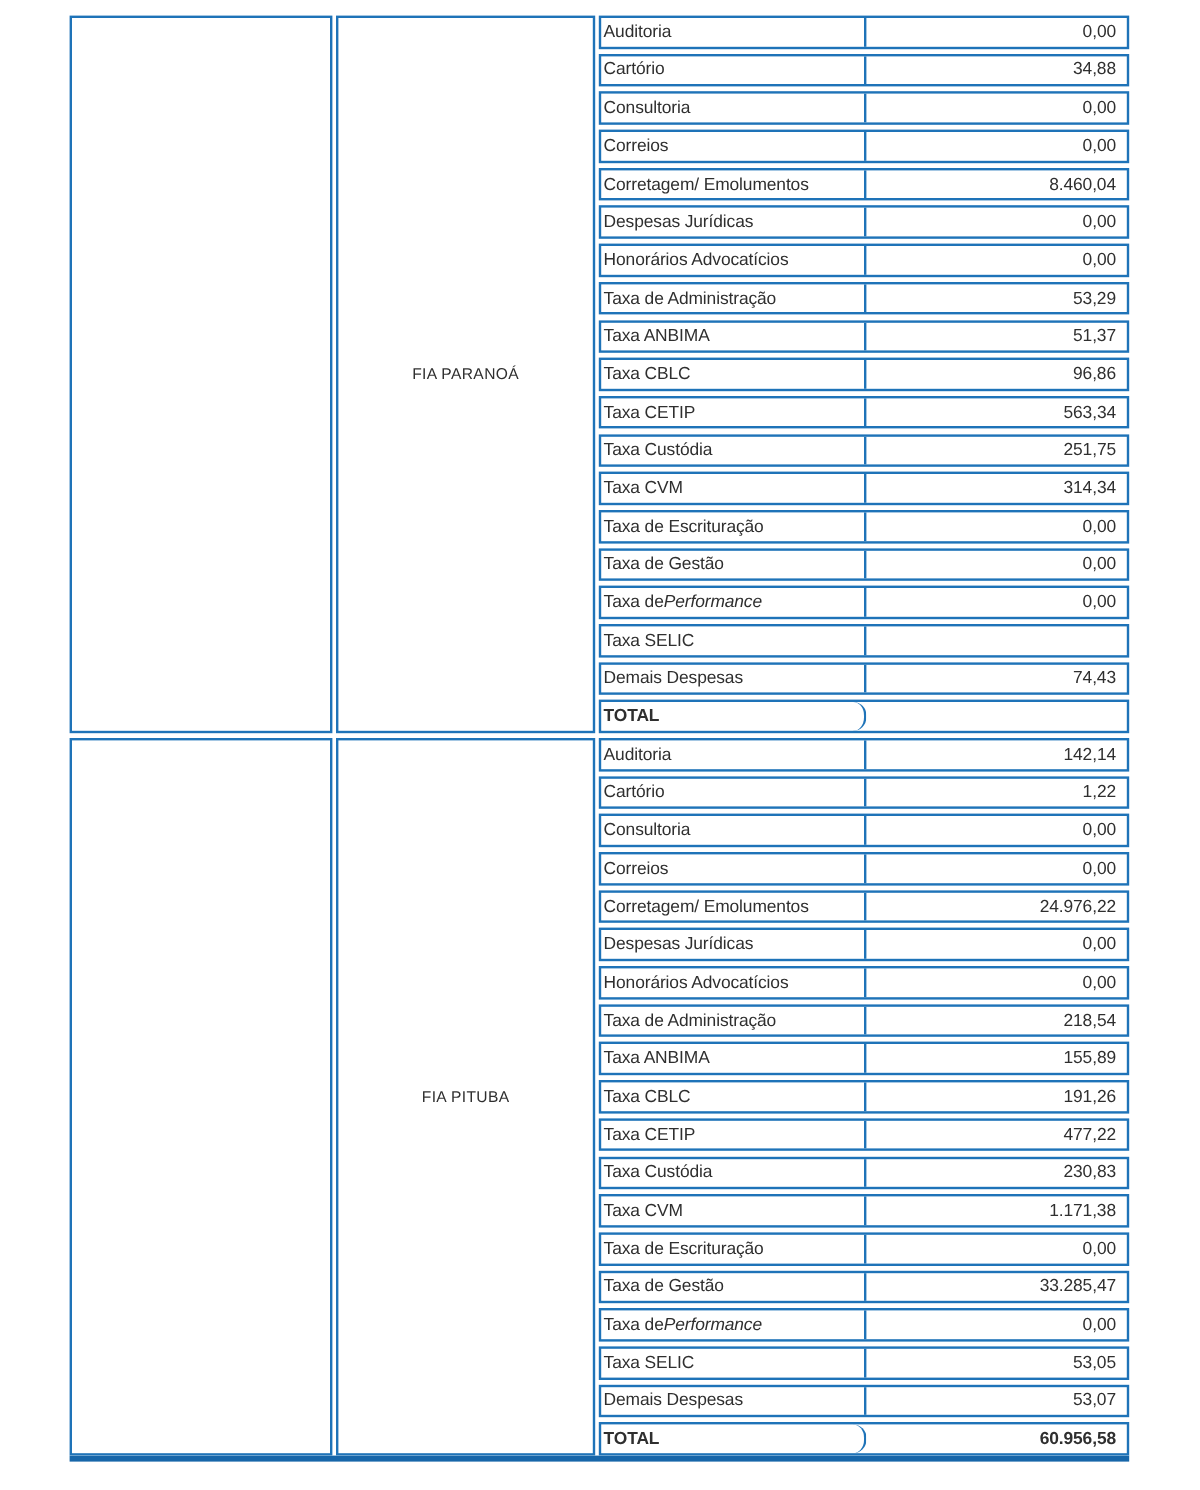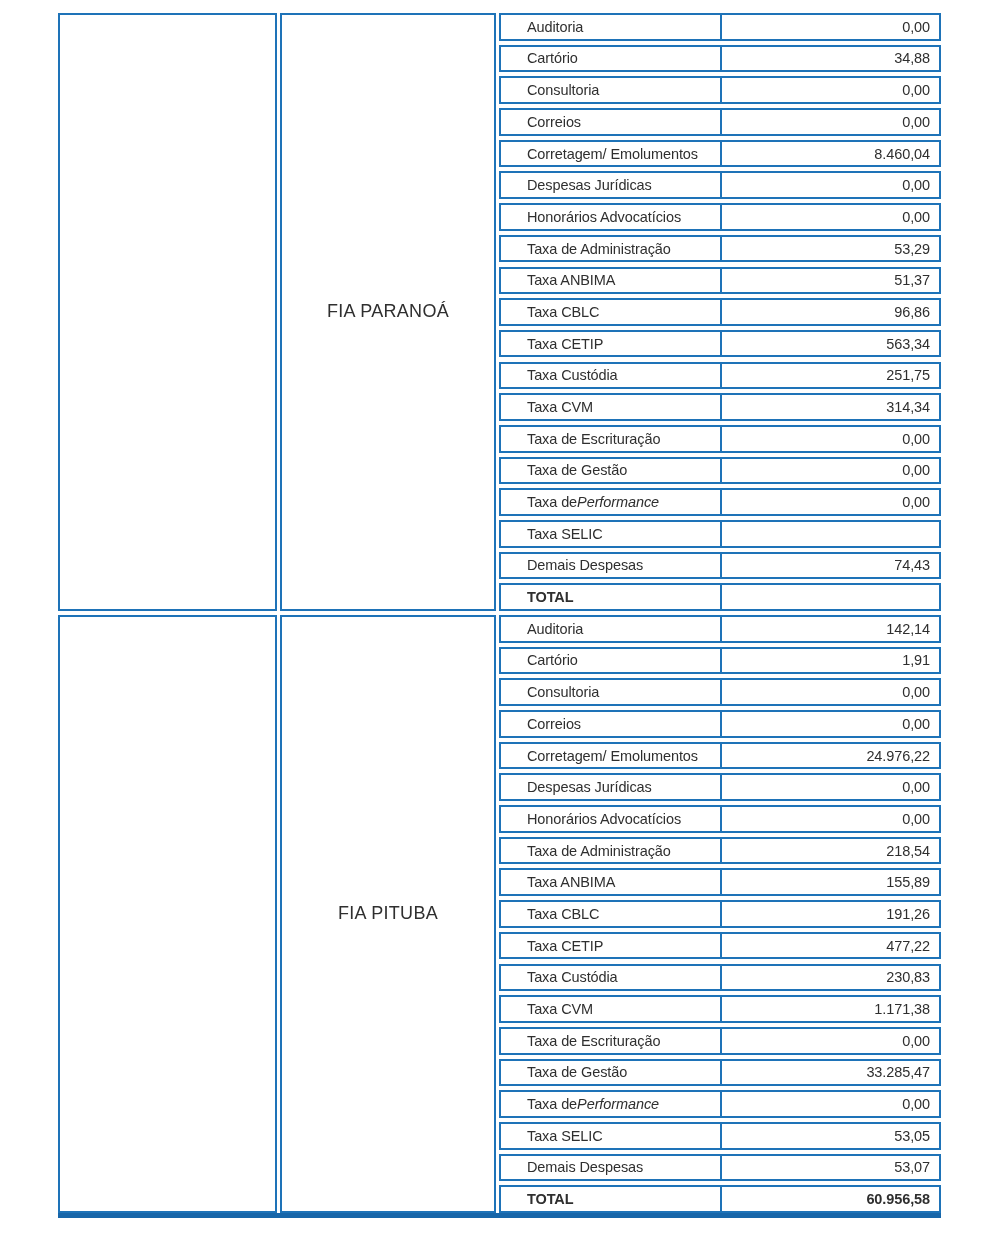--- a/index.html
+++ b/index.html
@@ -14,32 +14,32 @@
     position:absolute;left:58px;top:13px;width:883px;
     border-bottom:5px solid var(--blue-dark);
   }
   .section{display:flex;align-items:stretch;margin-bottom:4px;}
   .section:last-child{margin-bottom:0;}
   .colbox{border:2px solid var(--blue);background:#fff;}
   .col-empty{width:219px;margin-right:3px;}
   .col-fund{
     width:216px;margin-right:3px;
     display:flex;align-items:center;justify-content:center;
-    font-size:18px;letter-spacing:0.3px;
+    font-size:13px;letter-spacing:0.3px;
   }
   .rows{width:442px;display:flex;flex-direction:column;}
   .row{
     display:flex;align-items:stretch;height:27.6px;
     border:2px solid var(--blue);background:#fff;margin-bottom:4.1px;
   }
   .row:last-child{margin-bottom:0;}
   .cell{display:flex;align-items:center;font-size:14.5px;letter-spacing:-0.1px;}
-  .cell.label{flex:0 0 221px;border-right:2px solid var(--blue);padding-left:26px;}
+  .cell.label{flex:0 0 221px;border-right:2px solid var(--blue);padding-left:2px;}
   .cell.value{flex:1;justify-content:flex-end;padding-right:9px;}
-  .row.total .cell{font-weight:bold;}
+  .row.total .cell{font-weight:bold;border-radius:11px;}
 </style>
 </head>
 <body>
 
 <div class="table-wrap">
 
   <div class="section">
     <div class="colbox col-empty"></div>
     <div class="colbox col-fund">FIA PARANOÁ</div>
     <div class="rows">
@@ -123,21 +123,21 @@
   <div class="section">
     <div class="colbox col-empty"></div>
     <div class="colbox col-fund">FIA PITUBA</div>
     <div class="rows">
         <div class="row">
           <div class="cell label">Auditoria</div>
           <div class="cell value">142,14</div>
         </div>
         <div class="row">
           <div class="cell label">Cartório</div>
-          <div class="cell value">1,91</div>
+          <div class="cell value">1,22</div>
         </div>
         <div class="row">
           <div class="cell label">Consultoria</div>
           <div class="cell value">0,00</div>
         </div>
         <div class="row">
           <div class="cell label">Correios</div>
           <div class="cell value">0,00</div>
         </div>
         <div class="row">

